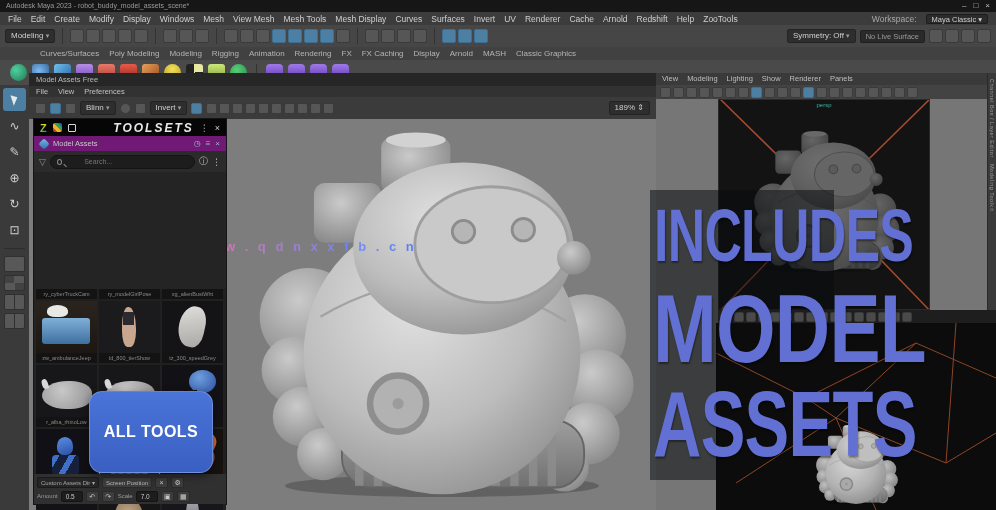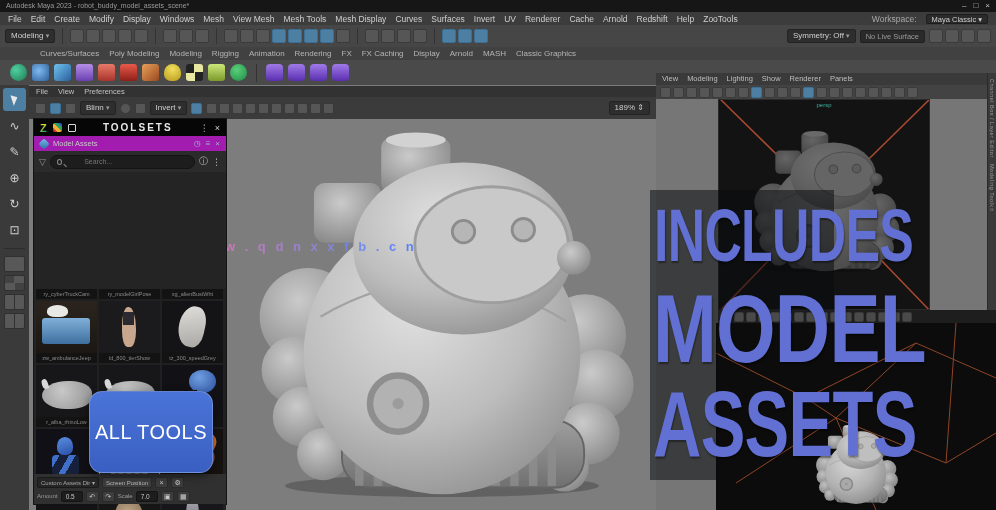--- a/index.html
+++ b/index.html
@@ -80,23 +80,23 @@
 
   
   .tpanel{position:absolute;left:33px;top:118px;width:194px;height:387px;background:#242424;
     border:1px solid #151515;z-index:6;}
   .thead{height:17px;background:#060606;display:flex;align-items:center;gap:6px;padding:0 6px;}
   .zlogo{font-size:11px;font-weight:900;background:linear-gradient(135deg,#f5a623,#e8e131,#37b24d,#2b8ae0);
     -webkit-background-clip:text;background-clip:text;color:transparent;}
   .micon{width:9px;height:9px;border-radius:2px;
     background:linear-gradient(45deg,#d04030 25%,#f0b030 25% 50%,#30a060 50% 75%,#3060c0 75%);}
   .cropico{width:8px;height:8px;border:1.2px solid #d8d8d8;border-radius:1px;}
-  .ttitle{flex:1;text-align:center;color:#e8e8e8;font-size:10px;font-weight:700;letter-spacing:2px;}
+  .ttitle{flex:1;text-align:right;color:#e8e8e8;font-size:12px;font-weight:700;letter-spacing:2px;font-style:italic;}
   .hctl{color:#cfcfcf;font-size:9px;}
-  .tsub{height:15px;background:#a21caf;display:flex;align-items:center;gap:5px;padding:0 6px;
+  .tsub{height:15px;background:#701a75;display:flex;align-items:center;gap:5px;padding:0 6px;
     color:#c8c8c8;font-size:7.5px;}
   .bdia{width:8px;height:8px;background:linear-gradient(135deg,#7ab8e8,#2b6fa8);transform:rotate(45deg);border-radius:2px;}
   .tsub .r{margin-left:auto;display:flex;gap:5px;color:#9ab8d0;font-size:8px;}
   .tsearch{height:21px;background:#2b2b2b;display:flex;align-items:center;gap:4px;padding:0 5px;}
   .funnel{color:#9a9a9a;font-size:9px;}
   .sbox{flex:1;height:14px;background:#1d1d1d;border:1px solid #141414;border-radius:7px;
     display:flex;align-items:center;gap:20px;padding:0 6px;}
   .mag{width:6px;height:6px;border:1.4px solid #8a8a8a;border-radius:50%;position:relative;}
   .mag::after{content:"";position:absolute;left:5px;top:5px;width:4px;height:1.4px;background:#8a8a8a;transform:rotate(45deg);}
   .sbox input{background:transparent;border:none;outline:none;color:#9a9a9a;font-size:7px;width:100%;
@@ -142,21 +142,21 @@
   .thumb[data-kind="monkey"]::before{left:26%;top:12%;width:46%;height:70%;background:radial-gradient(circle at 45% 38%,#c0a888,#6f5a42);border-radius:48% 52% 55% 50%;}
   .thumb[data-kind="figure"]{background:#17171b;}
   .thumb[data-kind="figure"]::before{left:40%;top:10%;width:20%;height:80%;background:linear-gradient(180deg,#a8a8b0,#5a5a64);border-radius:40%;}
 
   .badge{position:absolute;left:55px;top:272px;width:124px;height:82px;z-index:8;
     background:linear-gradient(180deg,#4a74d8,#3a5fc2);border-radius:13px;
     border:1px solid rgba(255,255,255,.22);box-shadow:0 3px 8px rgba(0,0,0,.45);
     display:flex;flex-direction:column;align-items:center;justify-content:center;color:#fff;}
   .bprice{font-weight:900;font-size:36px;line-height:34px;letter-spacing:-1px;}
   .bstar{font-size:15px;vertical-align:18px;margin-right:1px;}
-  .bcap{font-weight:400;font-size:20px;letter-spacing:.5px;line-height:18px;}
+  .bcap{font-weight:700;font-size:16px;letter-spacing:.5px;line-height:18px;}
 
   .tfoot{position:absolute;left:0;bottom:0;width:192px;height:30px;background:#303030;padding:1px 3px;}
   .frow{display:flex;align-items:center;gap:3px;height:14px;}
   .fdd{background:#262626;border:1px solid #1a1a1a;border-radius:2px;color:#a8a8a8;font-size:6px;
     height:11px;line-height:10px;padding:0 3px;white-space:nowrap;}
   .fbtn{background:#3d3d3d;border:1px solid #2a2a2a;border-radius:2px;color:#b8b8b8;font-size:6px;
     height:11px;line-height:10px;padding:0 3px;white-space:nowrap;}
   .fsq{width:13px;height:11px;background:#3d3d3d;border:1px solid #2a2a2a;border-radius:2px;
     color:#c8c8c8;font-size:7px;line-height:10px;text-align:center;}
   .flab{color:#9a9a9a;font-size:6px;}
@@ -394,20 +394,23 @@
     <span class="laybtn b2"></span>
   </div>
 
   <div class="mainvp">
     <svg class="robot-main" width="402" height="374" viewBox="0 0 430 400">
       <use href="#robot-sym"></use>
     </svg>
     <div class="watermark">捷艺CG ｜ w w w . q d n x x f b . c n</div>
   </div>
 
+  <div class="awin-title">
+    <span>Model Assets Free</span>
+  </div>
   <div class="awin-menus">
     <span>File</span>
     <span>View</span>
     <span>Preferences</span>
   </div>
   <div class="awin-toolbar">
     <span class="ico"></span>
     <span class="ico on"></span>
     <span class="ico"></span>
     <span class="dd"><span>Blinn</span> <span class="car">▾</span></span>

